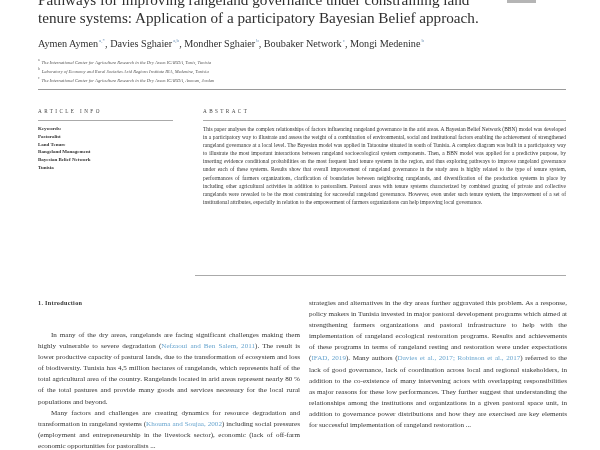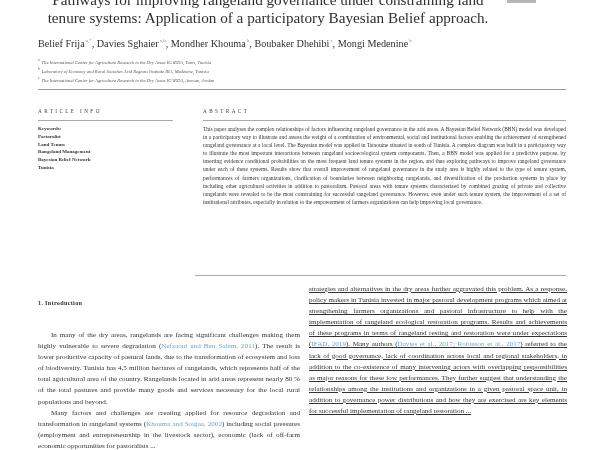--- a/index.html
+++ b/index.html
@@ -1,57 +1,57 @@
 <!DOCTYPE html>
 <html><head>
 <meta charset="utf-8">
 <style>
   html, body { margin:0; padding:0; background:#ffffff; }
   body { width:600px; height:450px; overflow:hidden; position:relative;
          font-family:"Liberation Serif","DejaVu Serif",serif; color:#3a3a3a; }
   .title { position:absolute; left:38px; top:-9px; width:460px; font-size:15.2px; line-height:17.5px; color:#2f2f2f; }
-  .title span { display:block; white-space:nowrap;text-align:center; }
+  .title span { display:block; white-space:nowrap; }
   .gray-tab { position:absolute; left:507px; top:0; width:29px; height:3px; background:#b5b5b5; }
   .authors { position:absolute; left:38px; top:38px; font-size:10.2px; color:#2f2f2f; white-space:nowrap; }
   .authors sup { font-size:5px; color:#6a8fb5; vertical-align:5px; margin-left:1px; }
   .affils { position:absolute; left:38px; top:57px; font-size:4.6px; line-height:7.6px; font-style:italic; color:#555; }
   .affils sup { font-size:3.5px; font-style:normal; margin-right:2px; }
   .rule-top { position:absolute; left:38px; top:89px; width:528px; height:1px; background:#9a9a9a; }
   .sec-head { position:absolute; font-size:5.2px; letter-spacing:2.4px; color:#444; }
   .ai-head { left:38px; top:108px; }
   .ab-head { left:203px; top:108px; }
   .ai-rule { position:absolute; left:38px; top:120px; width:135px; height:1px; background:#aaa; }
   .ab-rule { position:absolute; left:203px; top:120px; width:363px; height:1px; background:#aaa; }
   .keywords { position:absolute; left:38px; top:125px; font-size:5px; line-height:7.8px; color:#333; font-weight:bold; }
   .keywords div { white-space:nowrap; }
   .abstract { position:absolute; left:203px; top:125px; width:363px; font-size:5.45px; line-height:8.1px; text-align:justify; color:#333; }
   .ab-bottom-rule { position:absolute; left:195px; top:275px; width:371px; height:1px; background:#aaa; }
   .intro-head { position:absolute; left:38px; top:299px; font-size:6.2px; font-weight:bold; color:#333; letter-spacing:0.3px; }
   .col { position:absolute; font-size:7.1px; line-height:11.1px; text-align:justify; color:#333; }
   .col-left { left:38px; top:330px; width:262px; }
-  .col-right { left:309px; top:284px; width:258px;text-decoration:underline; }
+  .col-right { left:309px; top:298px; width:258px; }
   .col p { margin:0; }
   .col p.indent { text-indent:13px; }
   .cite { color:#6aa6cf; }
 </style>
 </head>
 <body>
 
 <div class="gray-tab"></div>
 
 <div class="title">
   <span>Pathways for improving rangeland governance under constraining land</span>
   <span>tenure systems: Application of a participatory Bayesian Belief approach.</span>
 </div>
 
 <div class="authors">
-  <span>Belief Frija</span><sup>a,*</sup>,
+  <span>Aymen Aymen</span><sup>a,*</sup>,
   <span>Davies Sghaier</span><sup>a,b</sup>,
-  <span>Mondher Khouma</span><sup>b</sup>,
-  <span>Boubaker Dhehibi</span><sup>c</sup>,
+  <span>Mondher Sghaier</span><sup>b</sup>,
+  <span>Boubaker Network</span><sup>c</sup>,
   <span>Mongi Medenine</span><sup>b</sup>
 </div>
 
 <div class="affils">
   <div><sup>a</sup><span>The International Center for Agriculture Research in the Dry Areas ICARDA, Tunis, Tunisia</span></div>
   <div><sup>b</sup><span>Laboratory of Economy and Rural Societies Arid Regions Institute IRA, Medenine, Tunisia</span></div>
   <div><sup>c</sup><span>The International Center for Agriculture Research in the Dry Areas ICARDA, Amman, Jordan</span></div>
 </div>
 
 <div class="rule-top"></div>
@@ -69,18 +69,18 @@
 
 <div class="sec-head ab-head">ABSTRACT</div>
 <div class="ab-rule"></div>
 <div class="abstract">This paper analyses the complex relationships of factors influencing rangeland governance in the arid areas. A Bayesian Belief Network (BBN) model was developed in a participatory way to illustrate and assess the weight of a combination of environmental, social and institutional factors enabling the achievement of strengthened rangeland governance at a local level. The Bayesian model was applied in Tataouine situated in south of Tunisia. A complex diagram was built in a participatory way to illustrate the most important interactions between rangeland socioecological system components. Then, a BBN model was applied for a predictive purpose, by inserting evidence conditional probabilities on the most frequent land tenure systems in the region, and thus exploring pathways to improve rangeland governance under each of these systems. Results show that overall improvement of rangeland governance in the study area is highly related to the type of tenure system, performances of farmers organizations, clarification of boundaries between neighboring rangelands, and diversification of the production systems in place by including other agricultural activities in addition to pastoralism. Pastoral areas with tenure systems characterized by combined grazing of private and collective rangelands were revealed to be the most constraining for successful rangeland governance. However, even under such tenure system, the improvement of a set of institutional attributes, especially in relation to the empowerment of farmers organizations can help improving local governance.</div>
 <div class="ab-bottom-rule"></div>
 
 <div class="intro-head">1.  Introduction</div>
 
 <div class="col col-left">
   <p class="indent"><span>In many of the dry areas, rangelands are facing significant challenges making them highly vulnerable to severe degradation (</span><a class="cite">Nefzaoui and Ben Salem, 2011</a><span>). The result is lower productive capacity of pastural lands, due to the transformation of ecosystem and loss of biodiversity. Tunisia has 4,5 million hectares of rangelands, which represents half of the total agricultural area of the country. Rangelands located in arid areas represent nearly 80 % of the total pastures and provide many goods and services necessary for the local rural populations and beyond.</span></p>
-  <p class="indent"><span>Many factors and challenges are creating applied for resource degradation and transformation in rangeland systems (</span><a class="cite">Khouma and Soujaa, 2002</a><span>) including social pressures (employment and entrepreneurship in the livestock sector), economic (lack of off-farm economic opportunities for pastoralists ...</span></p>
+  <p class="indent"><span>Many factors and challenges are creating dynamics for resource degradation and transformation in rangeland systems (</span><a class="cite">Khouma and Soujaa, 2002</a><span>) including social pressures (employment and entrepreneurship in the livestock sector), economic (lack of off-farm economic opportunities for pastoralists ...</span></p>
 </div>
 
 <div class="col col-right">
   <p><span>strategies and alternatives in the dry areas further aggravated this problem. As a response, policy makers in Tunisia invested in major pastoral development programs which aimed at strengthening farmers organizations and pastoral infrastructure to help with the implementation of rangeland ecological restoration programs. Results and achievements of these programs in terms of rangeland resting and restoration were under expectations (</span><a class="cite">IFAD, 2019</a><span>). Many authors (</span><a class="cite">Davies et al., 2017; Robinson et al., 2017</a><span>) referred to the lack of good governance, lack of coordination across local and regional stakeholders, in addition to the co-existence of many intervening actors with overlapping responsibilities as major reasons for these low performances. They further suggest that understanding the relationships among the institutions and organizations in a given pastoral space unit, in addition to governance power distributions and how they are exercised are key elements for successful implementation of rangeland restoration ...</span></p>
 </div>
 
 </body></html>

